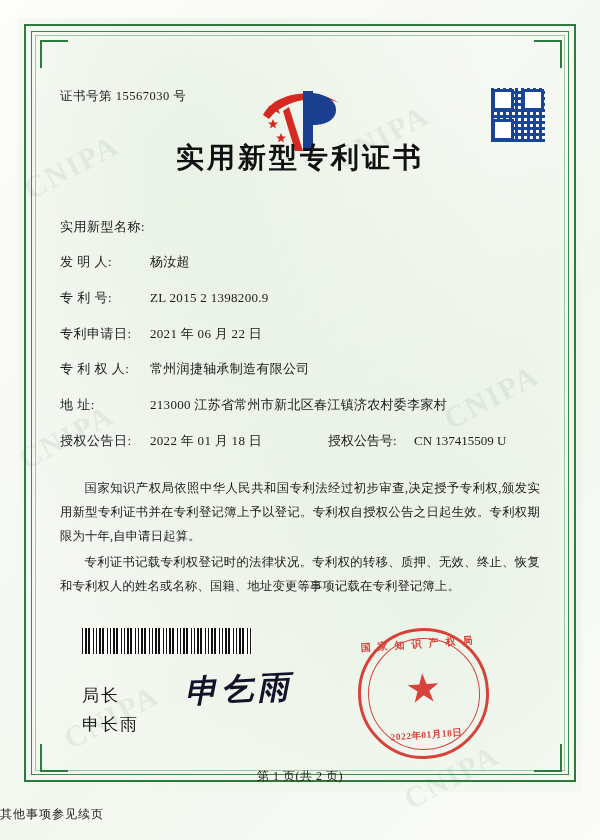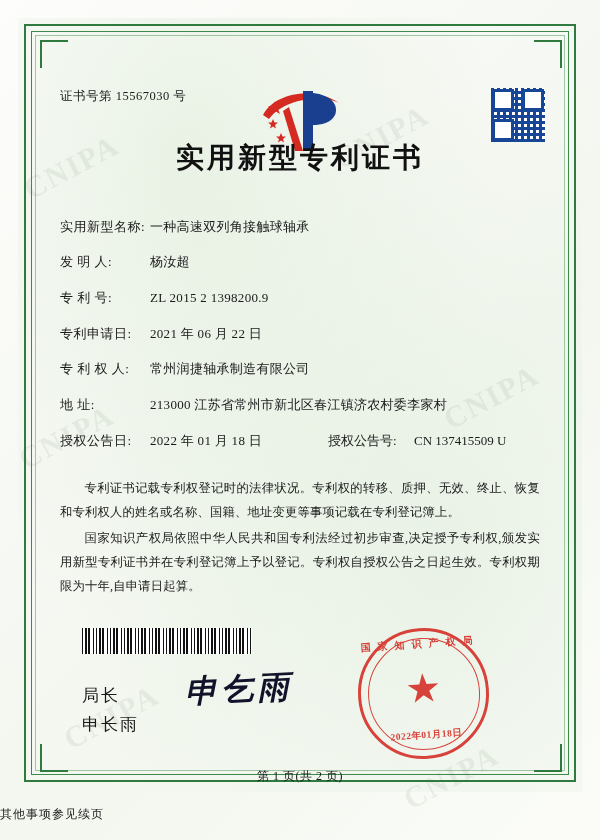--- a/index.html
+++ b/index.html
@@ -312,21 +312,20 @@
   <div class="content">
 
     <div class="cert-no">证书号第 15567030 号</div>
 
     <div class="title">实用新型专利证书</div>
 
     <div class="fields">
 
       <div class="field-row">
         <div class="flabel">实用新型名称:</div>
-        <div class="fvalue">一种高速双列角接触球轴承</div>
       </div>
 
       <div class="field-row">
         <div class="flabel">发 明 人:</div>
         <div class="fvalue">杨汝超</div>
       </div>
 
       <div class="field-row">
         <div class="flabel">专 利 号:</div>
         <div class="fvalue">ZL 2015 2 1398200.9</div>
@@ -350,22 +349,22 @@
       <div class="field-row two">
         <div class="flabel">授权公告日:</div>
         <div class="fvalue">2022 年 01 月 18 日</div>
         <div class="flabel2">授权公告号:</div>
         <div class="fvalue2">CN 137415509 U</div>
       </div>
 
     </div>
 
     <div class="paras">
+      <p>国家知识产权局依照中华人民共和国专利法经过初步审查,决定授予专利权,颁发实用新型专利证书并在专利登记簿上予以登记。专利权自授权公告之日起生效。专利权期限为十年,自申请日起算。</p>
       <p>专利证书记载专利权登记时的法律状况。专利权的转移、质押、无效、终止、恢复和专利权人的姓名或名称、国籍、地址变更等事项记载在专利登记簿上。</p>
-      <p>国家知识产权局依照中华人民共和国专利法经过初步审查,决定授予专利权,颁发实用新型专利证书并在专利登记簿上予以登记。专利权自授权公告之日起生效。专利权期限为十年,自申请日起算。</p>
     </div>
 
   </div>
 
   <div class="barcode"></div>
 
   <div class="sig-label">
     <div>局长</div>
     <div>申长雨</div>
   </div>

